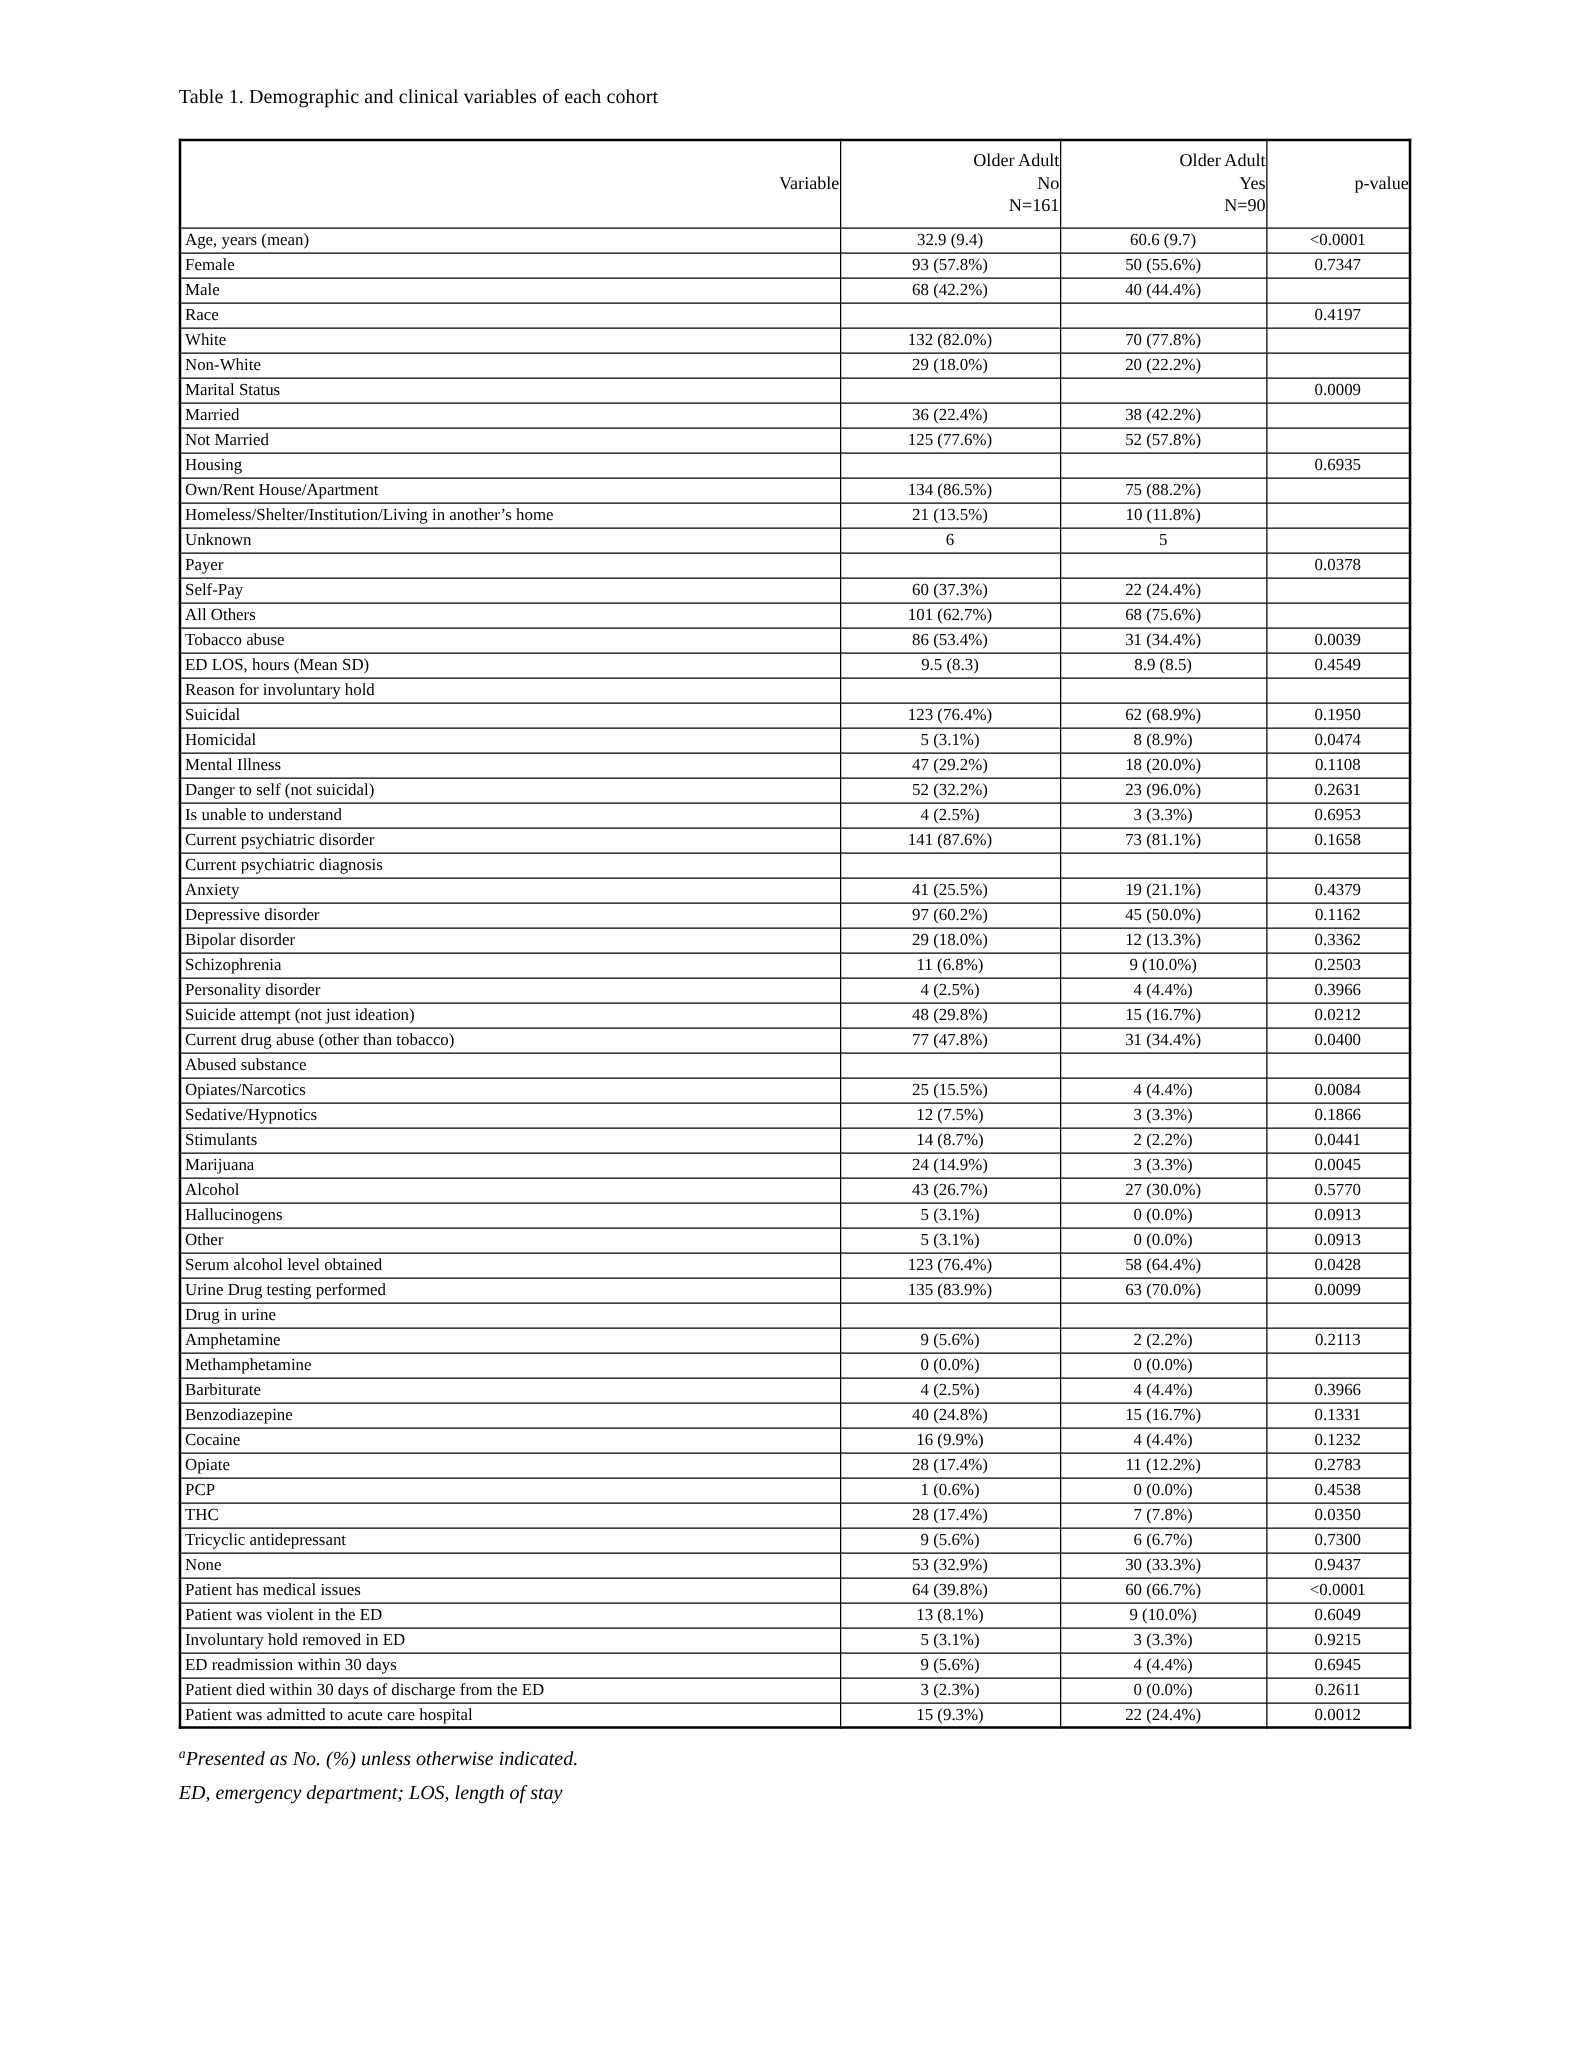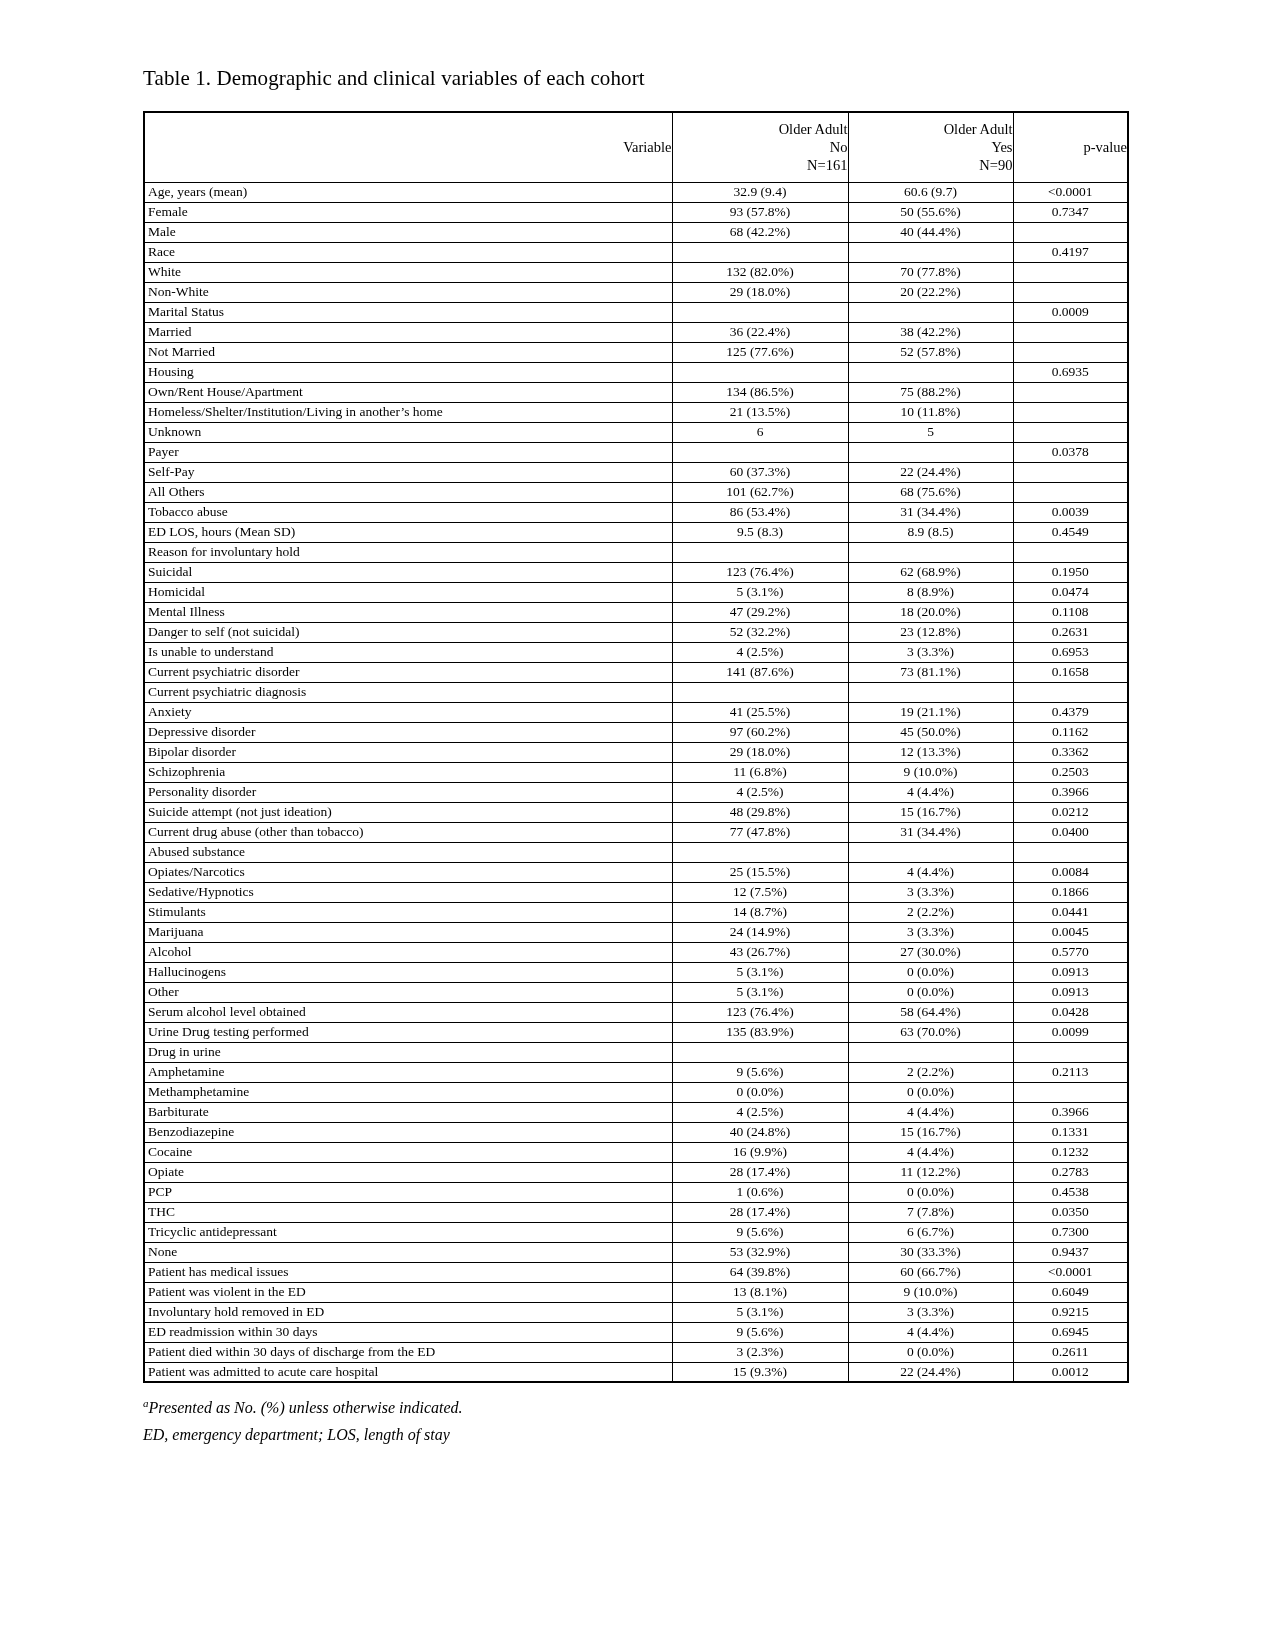--- a/index.html
+++ b/index.html
@@ -12,21 +12,21 @@
     position: relative;
   }
   .page {
     position: absolute;
     top: 0; left: 0;
     width: 1275px;
     height: 1650px;
     padding: 68px 148px 0 143px;
   }
   .doc-title {
-    font-size: 21px;
+    font-size: 16px;
     line-height: 20px;
     margin-bottom: 23px;
     letter-spacing: 0.1px;
   }
   table.cohort-table {
     border-collapse: collapse;
     width: 984px;
     table-layout: fixed;
     border: 2px solid #000;
   }
@@ -220,21 +220,21 @@
         </tr>
         <tr>
           <td class="var-cell ind">Mental Illness</td>
           <td class="val-cell">47 (29.2%)</td>
           <td class="val-cell">18 (20.0%)</td>
           <td class="val-cell">0.1108</td>
         </tr>
         <tr>
           <td class="var-cell ind">Danger to self (not suicidal)</td>
           <td class="val-cell">52 (32.2%)</td>
-          <td class="val-cell">23 (12.8%)</td>
+          <td class="val-cell">23 (96.0%)</td>
           <td class="val-cell">0.2631</td>
         </tr>
         <tr>
           <td class="var-cell ind">Is unable to understand</td>
           <td class="val-cell">4 (2.5%)</td>
           <td class="val-cell">3 (3.3%)</td>
           <td class="val-cell">0.6953</td>
         </tr>
         <tr>
           <td class="var-cell">Current psychiatric disorder</td>

